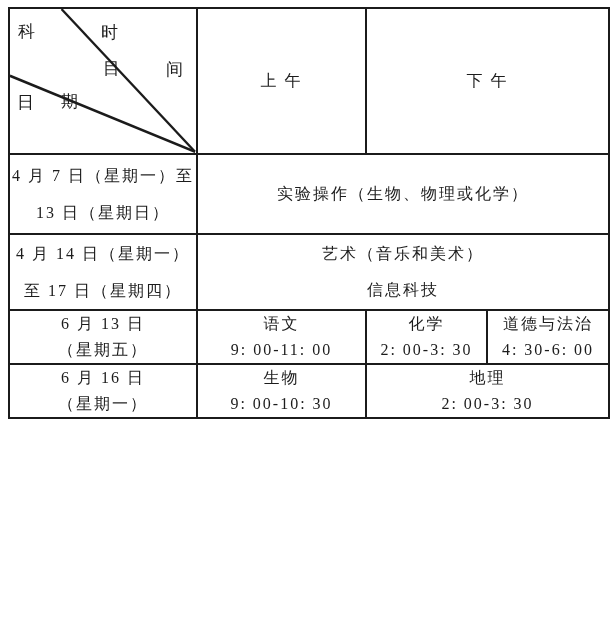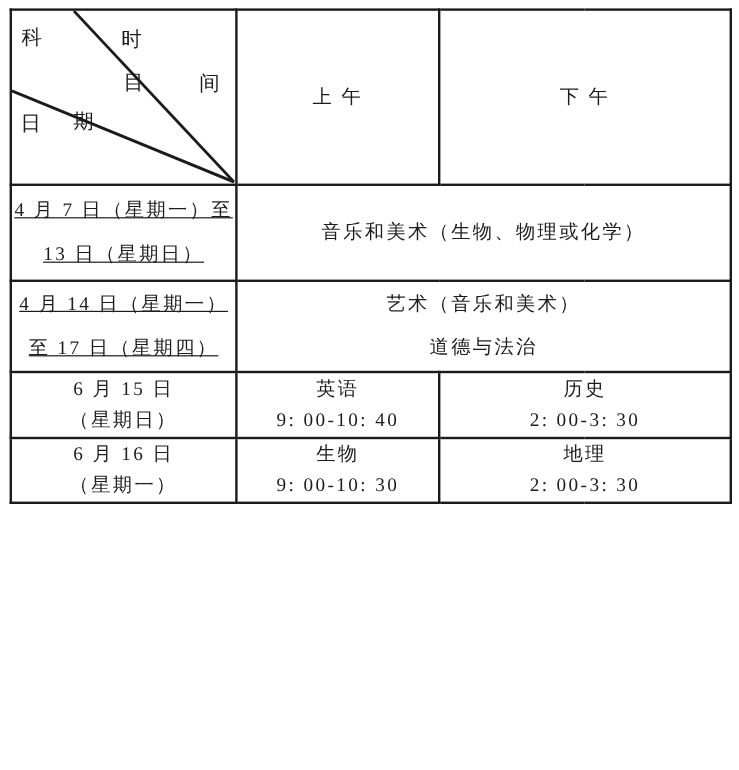--- a/index.html
+++ b/index.html
@@ -36,21 +36,20 @@
   }
   
   th.colhead { font-size: 17px; letter-spacing: 2px; }
   
   td.date-left {
     text-align: left;
     padding-left: 6px;
     font-size: 15px;
     letter-spacing: 1px;
     line-height: 37px;
-    text-decoration: underline;
   }
   
   td.merged { line-height: 36px; font-size: 16px; }
   
   tr.compact td { line-height: 26px; font-size: 16px; }
   td.date-center { letter-spacing: 2px; }
   
   td.corner { position: relative; }
   td.corner svg.diag {
     position: absolute;
@@ -98,42 +97,44 @@
         <span class="clbl pos-ri">日</span>
         <span class="clbl pos-qi">期</span>
       </td>
       <th class="colhead">上 午</th>
       <th class="colhead" colspan="2">下 午</th>
     </tr>
 
     <tr style="height:80px">
       <td class="date-left">4 月 7 日（星期一）至
 13 日（星期日）</td>
-      <td class="merged" colspan="3">音乐和美术（生物、物理或化学）</td>
+      <td class="merged" colspan="3">实验操作（生物、物理或化学）</td>
     </tr>
 
     <tr style="height:70px">
       <td class="date-left">4 月 14 日（星期一）
 至 17 日（星期四）</td>
       <td class="merged" colspan="3">艺术（音乐和美术）
-道德与法治</td>
+信息科技</td>
     </tr>
 
 
 
+    <tr class="compact" style="height:53px">
+      <td class="date-center">6 月 13 日
+（星期五）</td>
+      <td>语文
+9: 00-11: 00</td>
+      <td>化学
+2: 00-3: 30</td>
+      <td>道德与法治
+4: 30-6: 00</td>
+    </tr>
 
 
-    <tr class="compact" style="height:55px">
-      <td class="date-center">6 月 15 日
-（星期日）</td>
-      <td>英语
-9: 00-10: 40</td>
-      <td colspan="2">历史
-2: 00-3: 30</td>
-    </tr>
 
     <tr class="compact" style="height:52px">
       <td class="date-center">6 月 16 日
 （星期一）</td>
       <td>生物
 9: 00-10: 30</td>
       <td colspan="2">地理
 2: 00-3: 30</td>
     </tr>
   </tbody>

